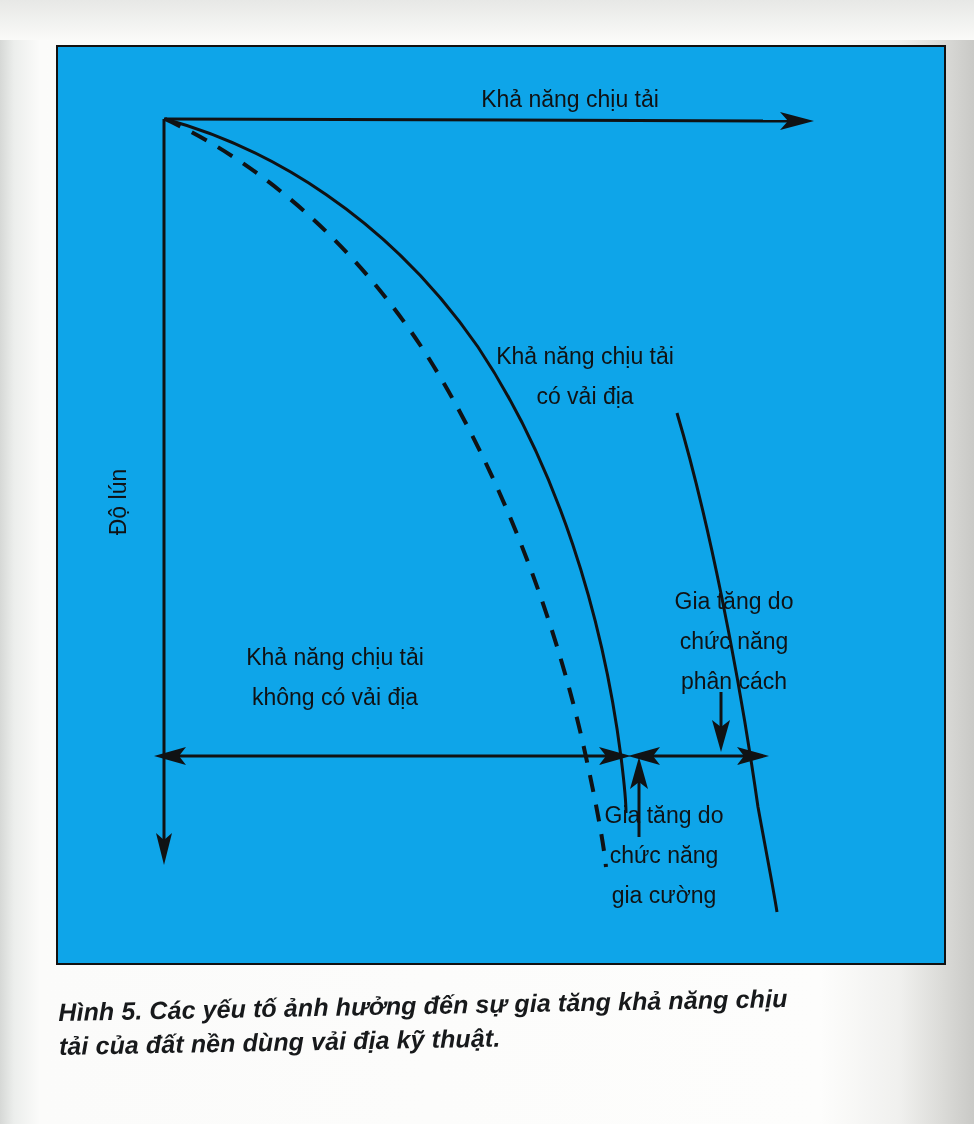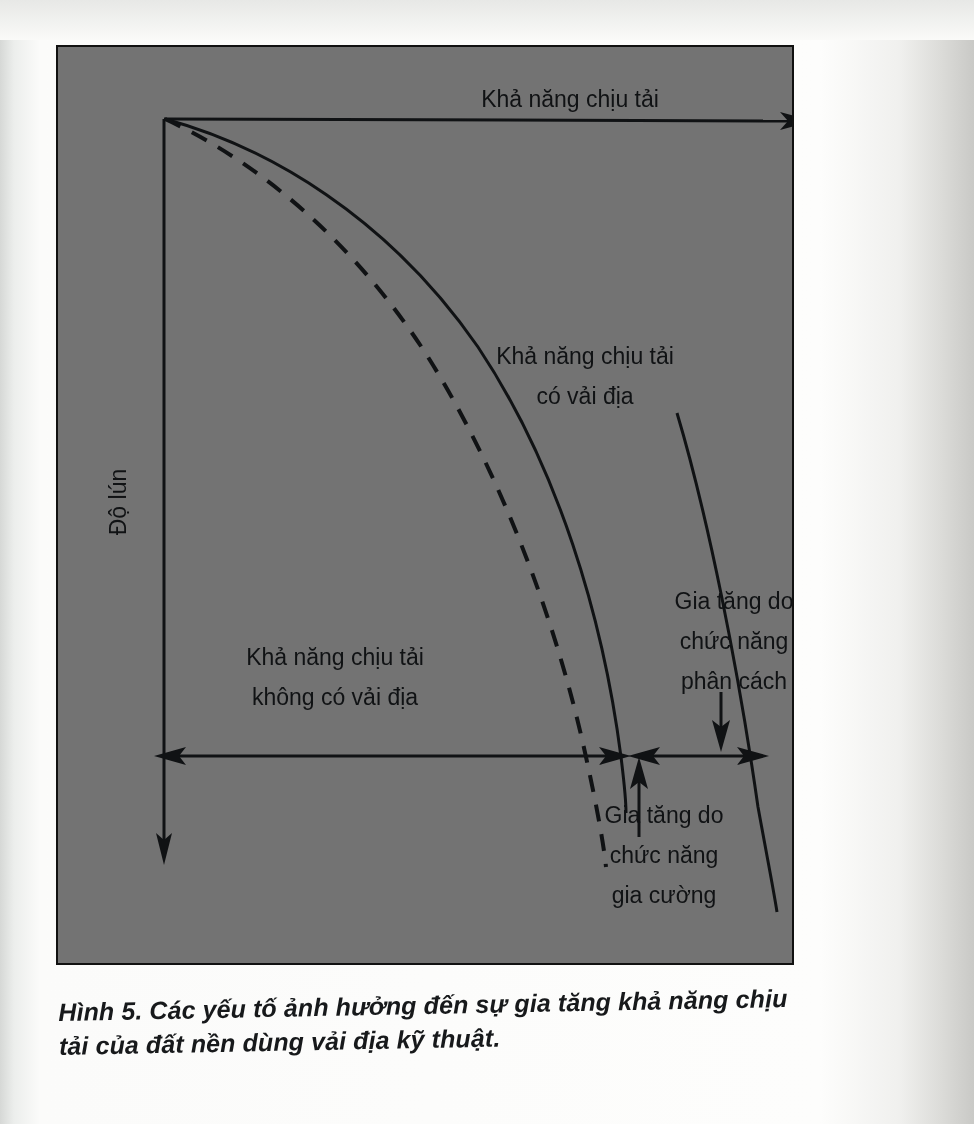--- a/index.html
+++ b/index.html
@@ -23,23 +23,23 @@
   #page-top-shade {
     position: absolute;
     left: 0; top: 0; width: 974px; height: 40px;
     background: linear-gradient(180deg, #e7e8e6 0%, #fafaf8 100%);
   }
   
   #figure {
     position: absolute;
     left: 56px;
     top: 45px;
-    width: 738px;
+    width: 890px;
     height: 920px;
-    background: #737373;
+    background: #0ea5e9;
     border: 2px solid #111;
     box-sizing: border-box;
     overflow: hidden;
   }
   #figure svg { display: block; }
 
   .cap {
     position: absolute;
     left: 58px;
     top: 995px;

